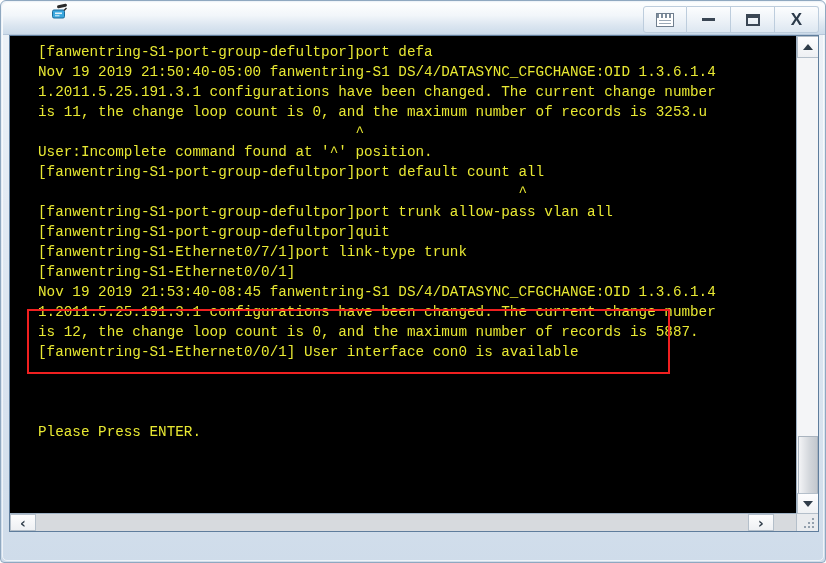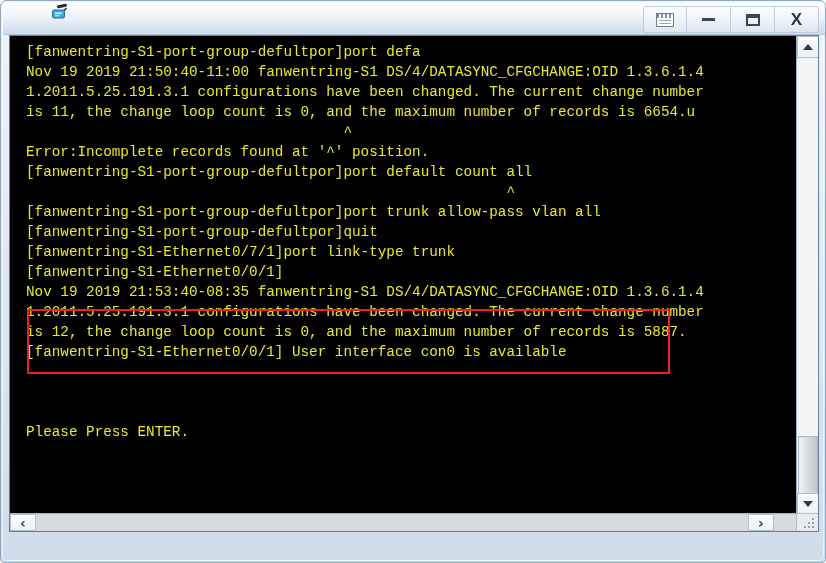--- a/index.html
+++ b/index.html
@@ -142,21 +142,21 @@
     left: 8px; top: 34px;
     width: 810px;
     height: 497px;
     background: #000000;
     border: 1px solid #5f7d9c;
     box-sizing: border-box;
     overflow: hidden;
   }
   .terminal {
     position: absolute;
-    left: 4px; top: 0;
+    left: 16px; top: 0;
     width: 787px;
     height: 479px;
     background: #000000;
     overflow: hidden;
     padding: 6px 16px 0 12px;
     box-sizing: border-box;
   }
   .tline {
     color: #e8e832;
     font-family: "Liberation Mono", "DejaVu Sans Mono", monospace;
@@ -303,32 +303,32 @@
       <div class="winbtn">
         <span class="glyph-close">X</span>
       </div>
     </div>
   </div>
 
   <div class="terminal-wrap">
 
     <div class="terminal" id="terminal">
         <div class="tline">[fanwentring-S1-port-group-defultpor]port defa</div>
-        <div class="tline">Nov 19 2019 21:50:40-11:00 fanwentring-S1 DS/4/DATASYNC_CFGCHANGE:OID 1.3.6.1.4</div>
+        <div class="tline">Nov 19 2019 21:50:40-05:00 fanwentring-S1 DS/4/DATASYNC_CFGCHANGE:OID 1.3.6.1.4</div>
         <div class="tline">1.2011.5.25.191.3.1 configurations have been changed. The current change number</div>
-        <div class="tline">is 11, the change loop count is 0, and the maximum number of records is 6654.u</div>
+        <div class="tline">is 11, the change loop count is 0, and the maximum number of records is 3253.u</div>
         <div class="tline">                                     ^</div>
-        <div class="tline">Error:Incomplete records found at '^' position.</div>
+        <div class="tline">User:Incomplete command found at '^' position.</div>
         <div class="tline">[fanwentring-S1-port-group-defultpor]port default count all</div>
         <div class="tline">                                                        ^</div>
         <div class="tline">[fanwentring-S1-port-group-defultpor]port trunk allow-pass vlan all</div>
         <div class="tline">[fanwentring-S1-port-group-defultpor]quit</div>
         <div class="tline">[fanwentring-S1-Ethernet0/7/1]port link-type trunk</div>
         <div class="tline">[fanwentring-S1-Ethernet0/0/1]</div>
-        <div class="tline">Nov 19 2019 21:53:40-08:35 fanwentring-S1 DS/4/DATASYNC_CFGCHANGE:OID 1.3.6.1.4</div>
+        <div class="tline">Nov 19 2019 21:53:40-08:45 fanwentring-S1 DS/4/DATASYNC_CFGCHANGE:OID 1.3.6.1.4</div>
         <div class="tline">1.2011.5.25.191.3.1 configurations have been changed. The current change number</div>
         <div class="tline">is 12, the change loop count is 0, and the maximum number of records is 5887.</div>
         <div class="tline">[fanwentring-S1-Ethernet0/0/1] User interface con0 is available</div>
         <div class="tline blank"> </div>
         <div class="tline blank"> </div>
         <div class="tline blank"> </div>
         <div class="tline">Please Press ENTER.</div>
       </div>
 
     <div class="red-box"></div>

